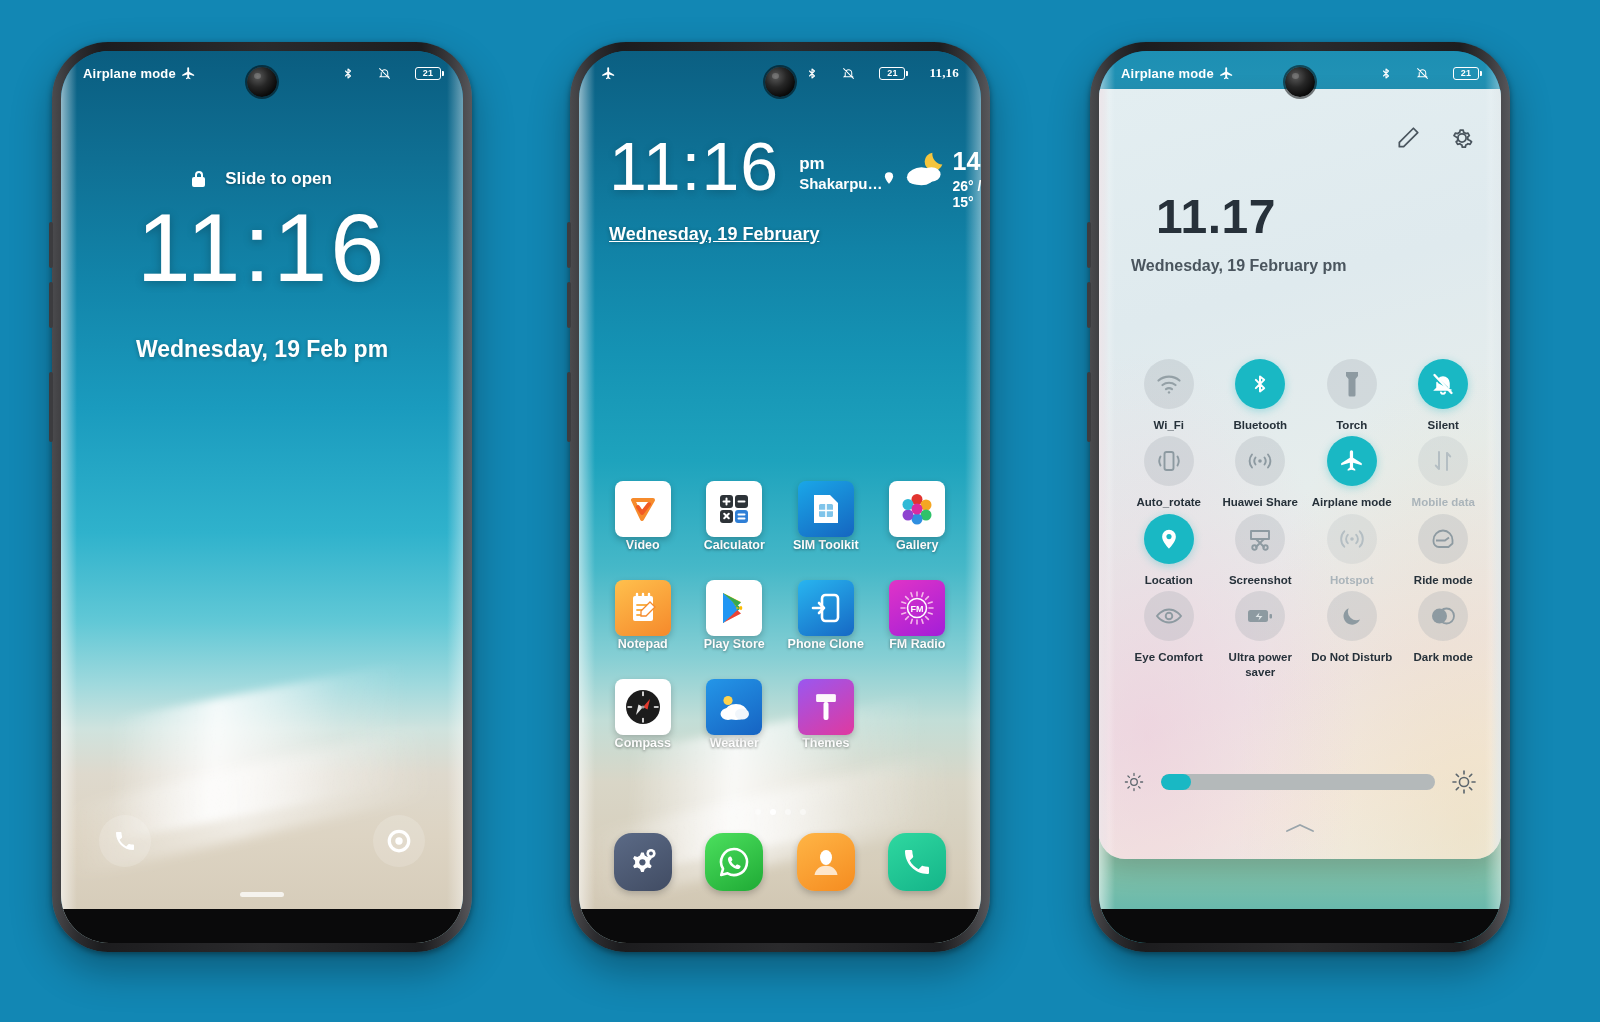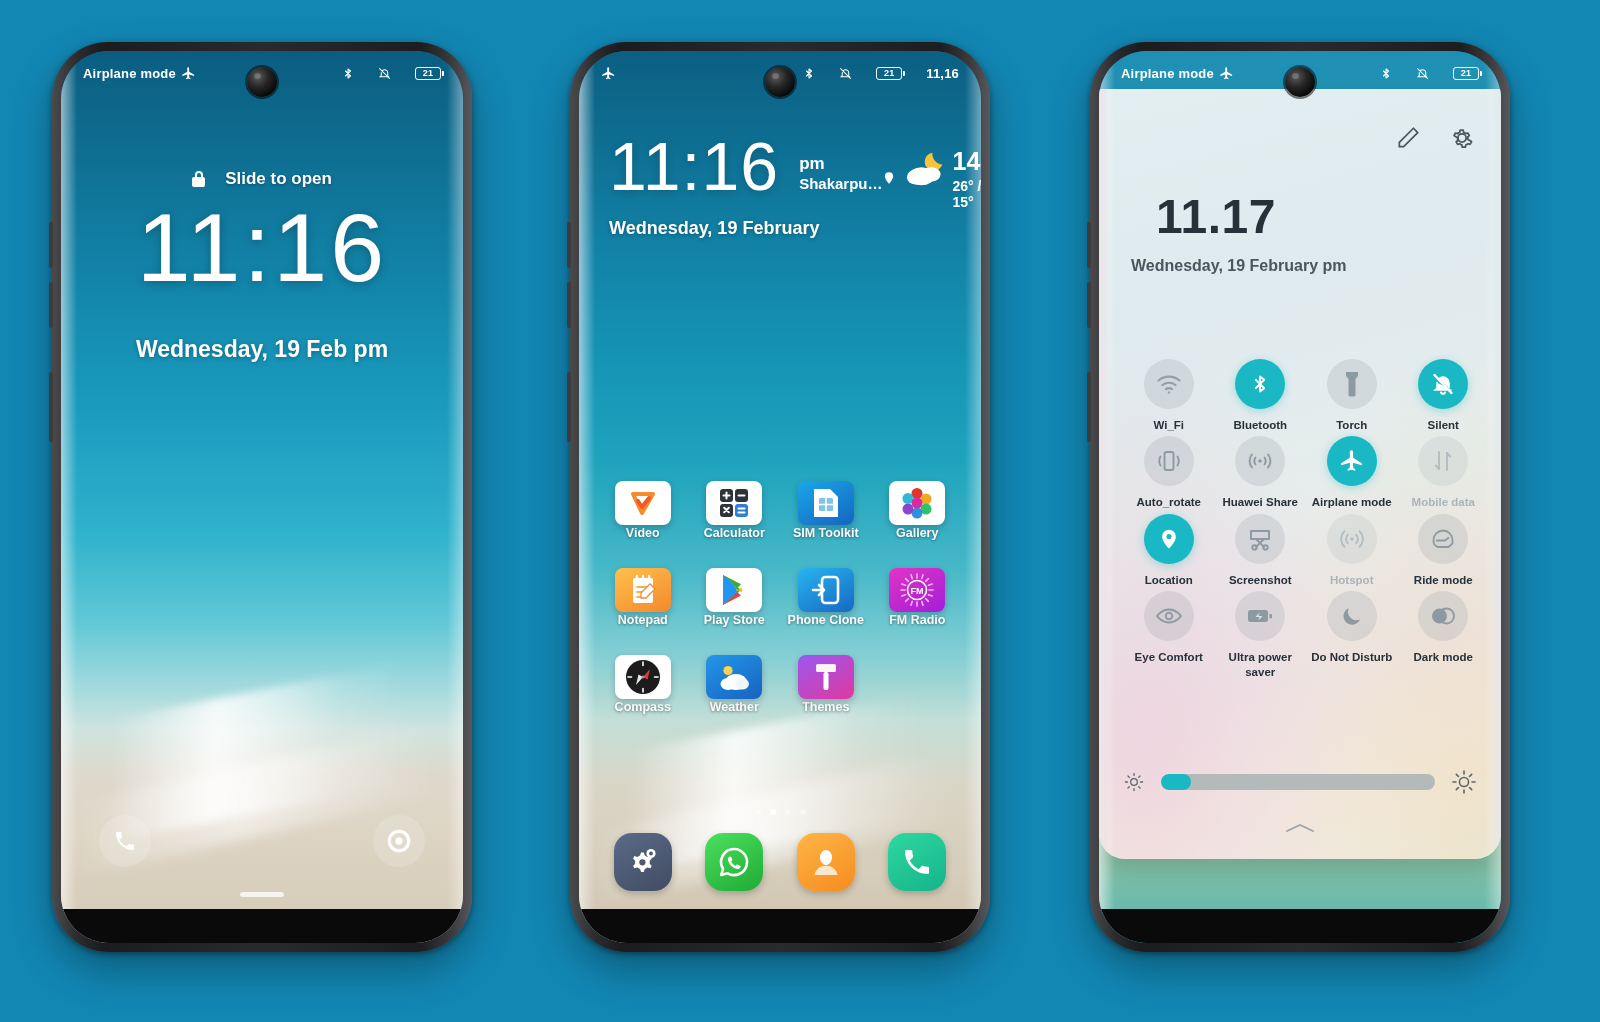--- a/index.html
+++ b/index.html
@@ -70,21 +70,21 @@
   .batt {
     display:inline-flex; align-items:center; justify-content:center;
     border:1.6px solid #fff; border-radius:3px;
     width:26px; height:13px; font-size:9px; font-weight:bold; color:#fff;
     position:relative;
   }
   .batt::after {
     content:""; position:absolute; right:-4px; top:3.5px; width:2.5px; height:5px;
     background:#fff; border-radius:0 1px 1px 0;
   }
-  .sb-time { font-size:13px; font-weight:bold; }
+  .sb-time { font-size:13px; font-weight:bold;font-family:Liberation Serif, serif; }
 
   
   .wall {
     position:absolute; inset:0;
     background:
       linear-gradient(180deg,
         #0a5d80 0%,
         #0f6f93 12%,
         #1285aa 26%,
         #1a9bbe 40%,
@@ -170,30 +170,30 @@
     text-shadow:0 2px 8px rgba(0,0,0,.2);
   }
   .hs-ampm { margin-left:20px; margin-top:22px; }
   .hs-ampm .pm { font-size:17px; font-weight:bold; line-height:1.1; }
   .hs-ampm .loc { font-size:15px; font-weight:bold; line-height:1.3; max-width:86px; }
   .hs-weather { margin-left:auto; display:flex; align-items:flex-start; gap:4px; margin-top:16px; }
   .pin { margin-top:20px; margin-right:4px; }
   .hs-temp { color:#fff; }
   .hs-temp .big { font-size:25px; font-weight:bold; line-height:1; }
   .hs-temp .hl  { font-size:14px; font-weight:bold; margin-top:4px; }
-  .hs-date { font-size:18px; font-weight:bold; margin-top:8px; text-shadow:0 1px 4px rgba(0,0,0,.3); }
+  .hs-date { font-size:18px; font-weight:bold; margin-top:14px; text-shadow:0 1px 4px rgba(0,0,0,.3);text-decoration:underline; }
 
   
   .app-grid {
     position:absolute; left:18px; right:18px; top:430px; z-index:20;
     display:grid; grid-template-columns:repeat(4,1fr); row-gap:28px;
   }
   .app { display:flex; flex-direction:column; align-items:center; gap:1px; }
   .app-icon {
-    width:56px; height:44px; border-radius:8px;
+    width:56px; height:56px; border-radius:8px;
     display:flex; align-items:center; justify-content:center;
     box-shadow:0 3px 7px rgba(0,0,0,.22);
     position:relative; overflow:hidden;
   }
   .app-label {
     font-size:12.5px; font-weight:bold; color:#fff; text-align:center;
     text-shadow:0 1px 3px rgba(0,0,0,.45); white-space:nowrap;
   }
   .page-dots {
     position:absolute; left:0; right:0; bottom:128px; z-index:20;

